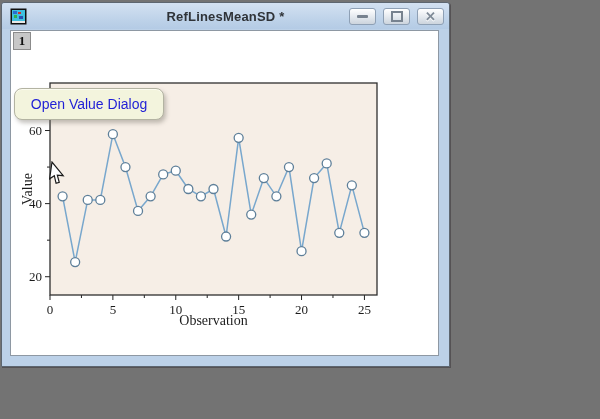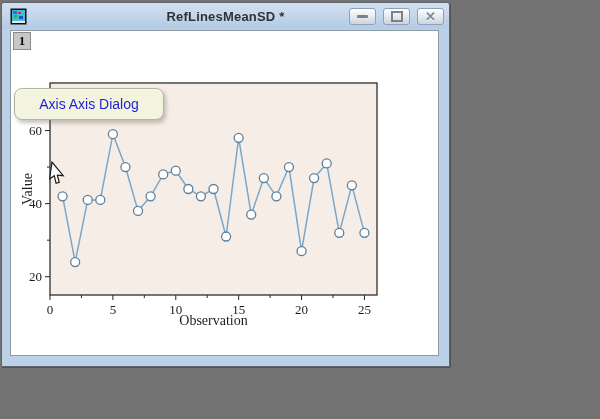--- a/index.html
+++ b/index.html
@@ -147,21 +147,21 @@
           <circle cx="290.53846153846155" cy="220.13793103448276" r="4.5" fill="#ffffff" stroke="#5e7f99" stroke-width="1.3"></circle>
           <circle cx="303.11538461538464" cy="147.0344827586207" r="4.5" fill="#ffffff" stroke="#5e7f99" stroke-width="1.3"></circle>
           <circle cx="315.6923076923077" cy="132.41379310344826" r="4.5" fill="#ffffff" stroke="#5e7f99" stroke-width="1.3"></circle>
           <circle cx="328.2692307692308" cy="201.86206896551724" r="4.5" fill="#ffffff" stroke="#5e7f99" stroke-width="1.3"></circle>
           <circle cx="340.84615384615387" cy="154.34482758620692" r="4.5" fill="#ffffff" stroke="#5e7f99" stroke-width="1.3"></circle>
           <circle cx="353.4230769230769" cy="201.86206896551724" r="4.5" fill="#ffffff" stroke="#5e7f99" stroke-width="1.3"></circle>
           <text x="16" y="158" text-anchor="middle" dy="0.35em" class="axis-title" transform="rotate(-90 16 158)">Value</text>
           <text x="202.5" y="294" text-anchor="middle" class="axis-title">Observation</text>
         </svg>
 
-      <div class="axis-btn">Axis Axis Dialog</div>
+      <div class="axis-btn">Open Value Dialog</div>
 
       <svg class="cursor-arrow" width="18" height="24" viewBox="0 0 18 24">
         <polygon points="3,1 3,18 7.2,14.2 10,21.5 13,20.2 10.1,13.2 16,13" fill="#ffffff" stroke="#1a1a1a" stroke-width="1.2" transform="rotate(8 3 1)"></polygon>
       </svg>
     </div>
 
   </div>
 </div>
 
 </body></html>

